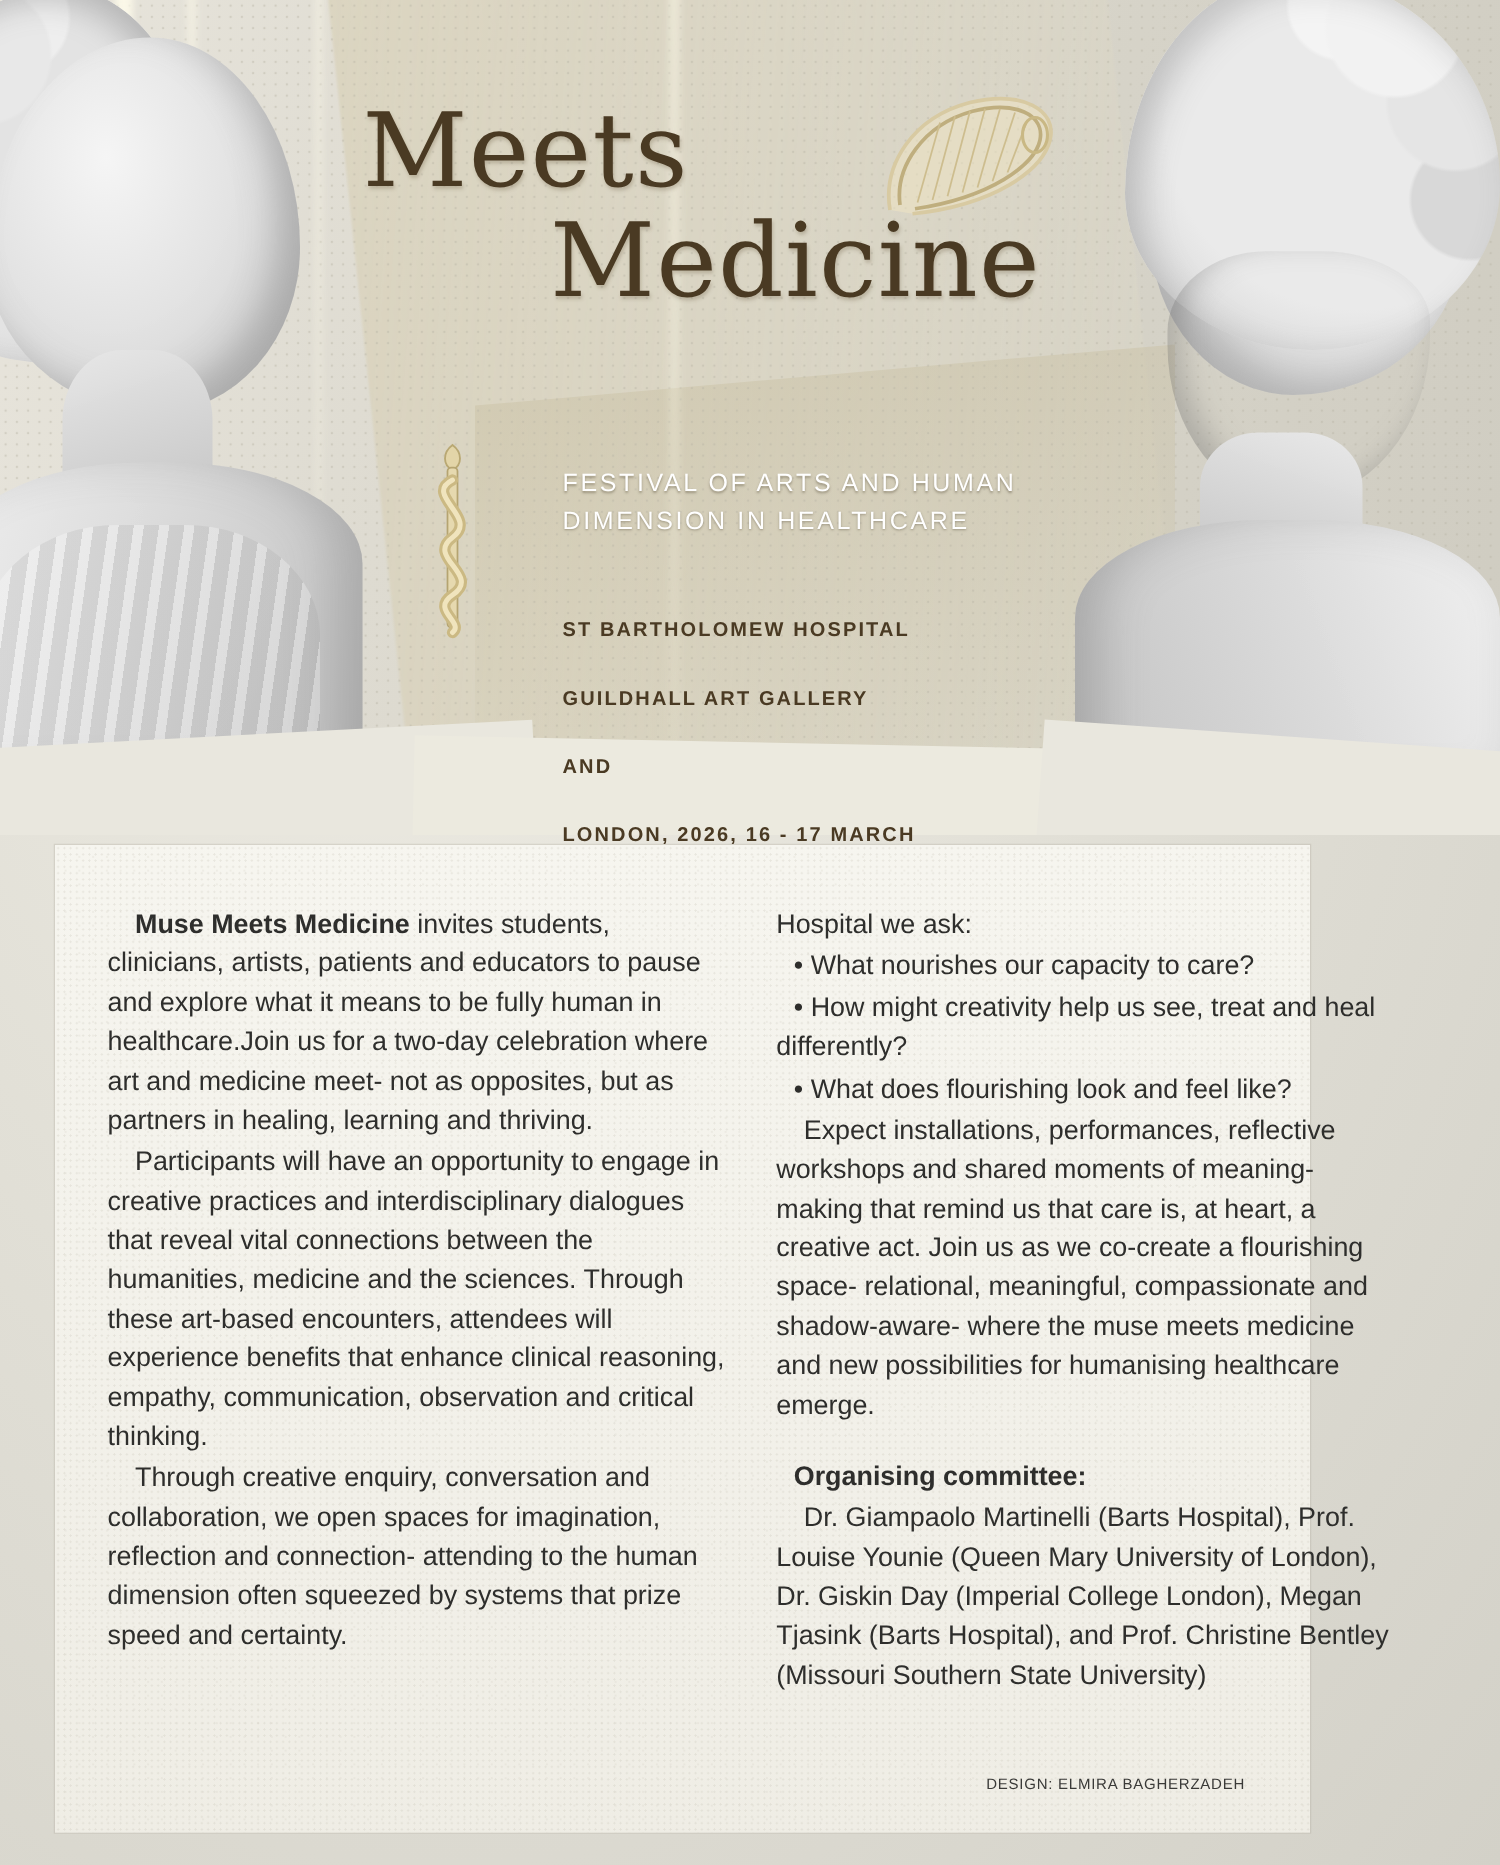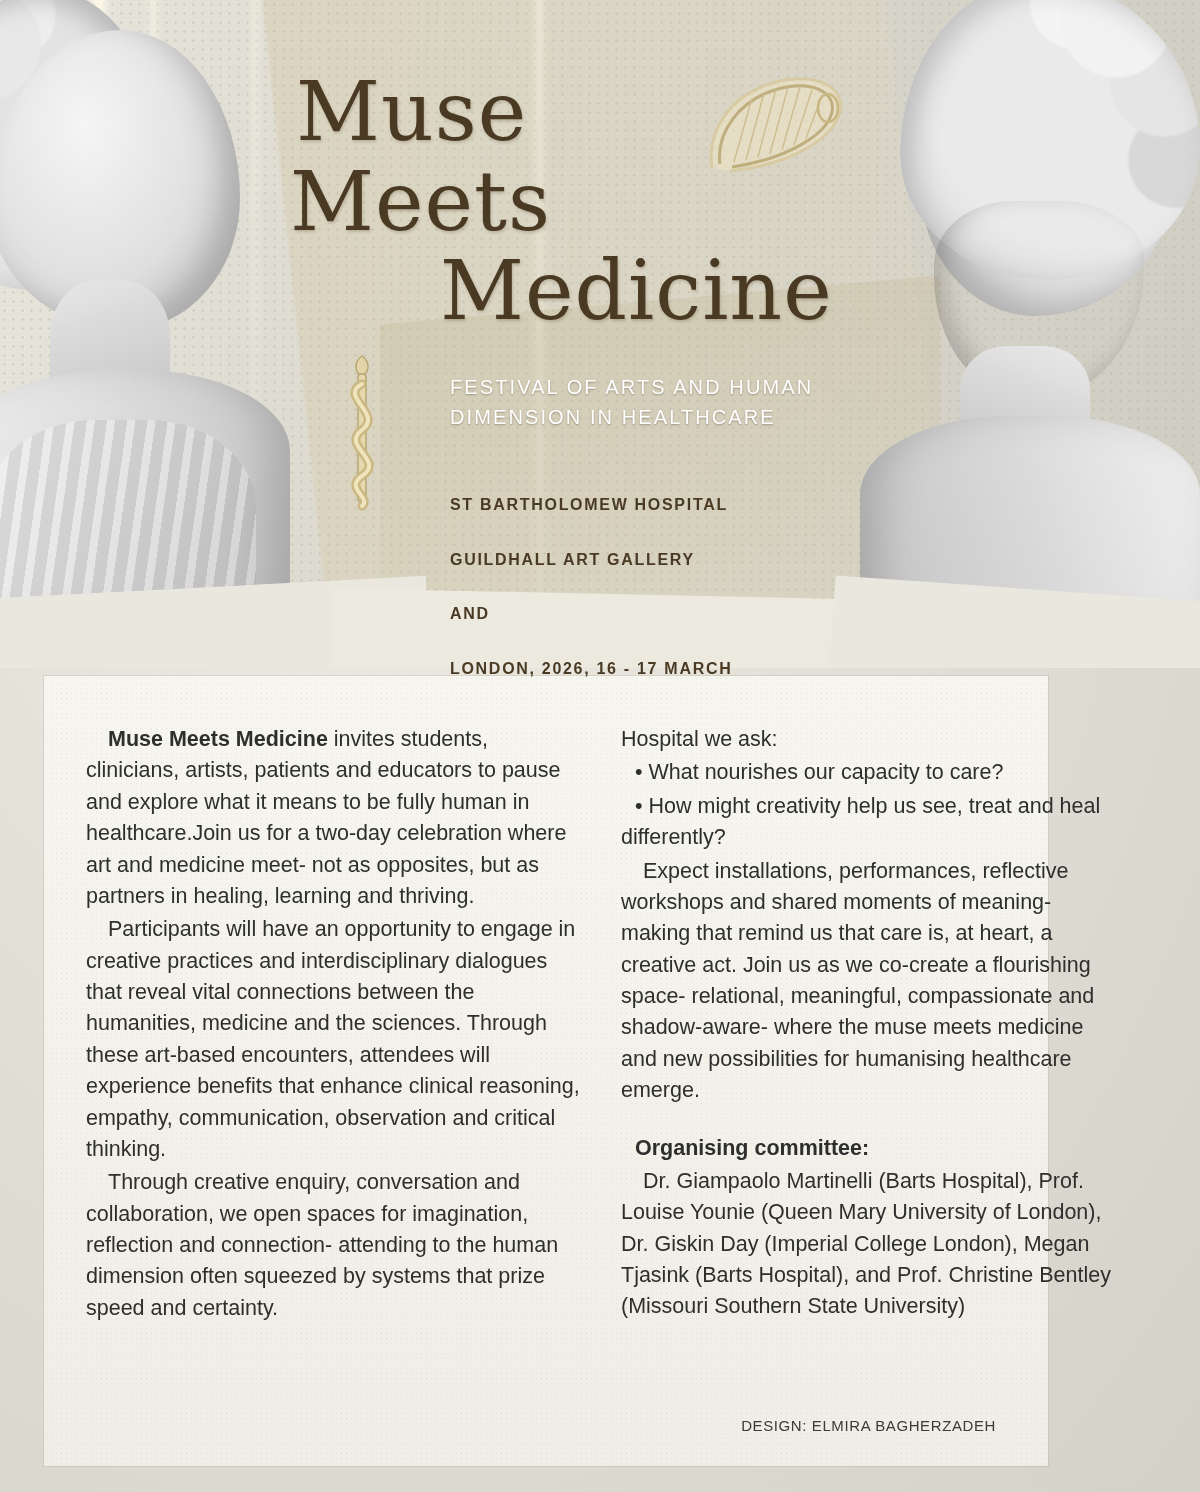--- a/index.html
+++ b/index.html
@@ -280,21 +280,21 @@
     color: #2e2e2c;
   }
   .col p.indent { text-indent: 22px; }
   .col p.bullet { text-indent: 14px; }
   .col p.spacer-top { margin-top: 26px; }
   .strong { font-weight: bold; }
 
   .credit {
     position: absolute;
     right: 52px; bottom: 32px;
-    font-size: 15px;
+    font-size: 12px;
     letter-spacing: .6px;
     color: #3a3a38;
   }
 </style>
 </head>
 <body>
 
 <div class="poster">
 
   <div class="hero">
@@ -345,21 +345,20 @@
   </svg>
 
   <svg class="caduceus" viewBox="0 0 90 170">
     <path d="M44 8 C36 14 36 24 44 28 C52 24 52 14 44 8 Z" fill="#e3d5a8" stroke="#b9a873" stroke-width="1.5"></path>
     <rect x="40" y="26" width="8" height="128" rx="3" fill="#e6d9af" stroke="#b5a471" stroke-width="1.4"></rect>
     <path d="M44 36 C20 48 66 66 44 82 C22 98 68 112 44 128 C26 140 54 150 44 158" fill="none" stroke="#cbb983" stroke-width="9" stroke-linecap="round"></path>
     <path d="M44 36 C20 48 66 66 44 82 C22 98 68 112 44 128 C26 140 54 150 44 158" fill="none" stroke="#f0e4bd" stroke-width="4" stroke-linecap="round"></path>
   </svg>
 
   <div class="title-block">
-    <div class="title-line tl1">Muse</div>
     <div class="title-line tl2">Meets</div>
     <div class="title-line tl3">Medicine</div>
   </div>
 
   <div class="subtitle">
     <div>FESTIVAL OF ARTS AND HUMAN</div>
     <div>DIMENSION  IN  HEALTHCARE</div>
   </div>
 
   <div class="venue">
@@ -377,20 +376,21 @@
       <div class="col">
         <p class="indent"><span class="strong">Muse Meets Medicine</span><span> invites students, clinicians, artists, patients and educators to pause and explore what it means to be fully human in healthcare.Join us for a two-day celebration where art and medicine meet- not as opposites, but as partners in healing, learning and thriving.</span></p>
         <p class="indent">Participants will have an opportunity to engage in creative practices and interdisciplinary dialogues that reveal vital connections between the humanities, medicine and the sciences. Through these art-based encounters, attendees will experience benefits that enhance clinical reasoning, empathy, communication, observation and critical thinking.</p>
         <p class="indent">Through creative enquiry, conversation and collaboration, we open spaces for imagination, reflection and connection- attending to the human dimension often squeezed by systems that prize speed and certainty.</p>
       </div>
 
       <div class="col">
         <p>Hospital we ask:</p>
         <p class="bullet">• What nourishes our capacity to care?</p>
         <p class="bullet">• How might creativity help us see, treat and heal differently?</p>
+        <p class="bullet">• What does flourishing look and feel like?</p>
         <p class="indent">Expect installations, performances, reflective workshops and shared moments of meaning-making that remind us that care is, at heart, a creative act. Join us as we co-create a flourishing space- relational, meaningful, compassionate and shadow-aware- where the muse meets medicine and new possibilities for humanising healthcare emerge.</p>
         <p class="spacer-top strong" style="text-indent:14px">Organising committee:</p>
         <p class="indent">Dr. Giampaolo Martinelli (Barts Hospital), Prof. Louise Younie (Queen Mary University of London), Dr. Giskin Day (Imperial College London), Megan Tjasink (Barts Hospital), and Prof. Christine Bentley (Missouri Southern State University)</p>
       </div>
 
     </div>
 
     <div class="credit">DESIGN: ELMIRA BAGHERZADEH</div>
   </div>
 

